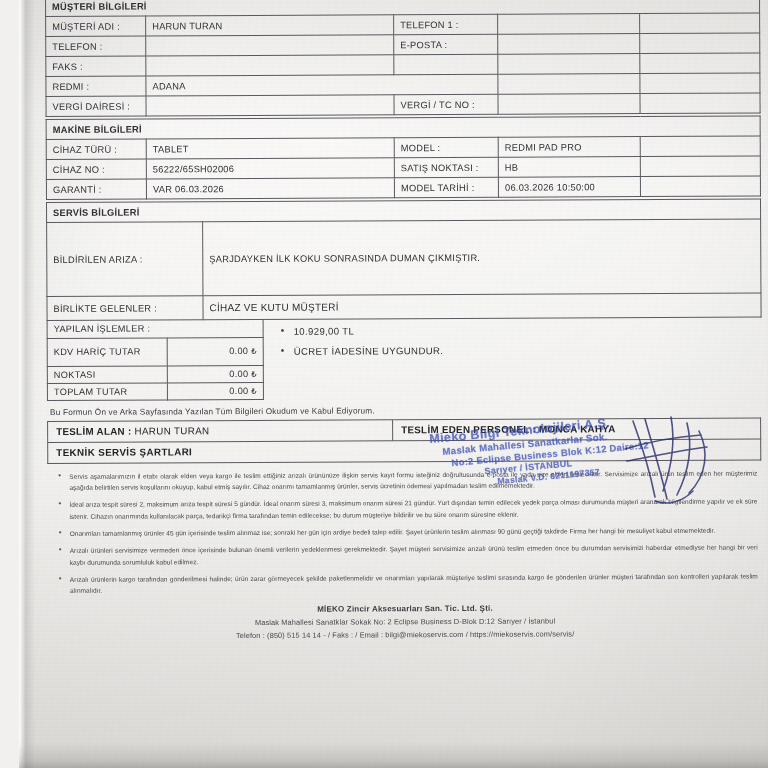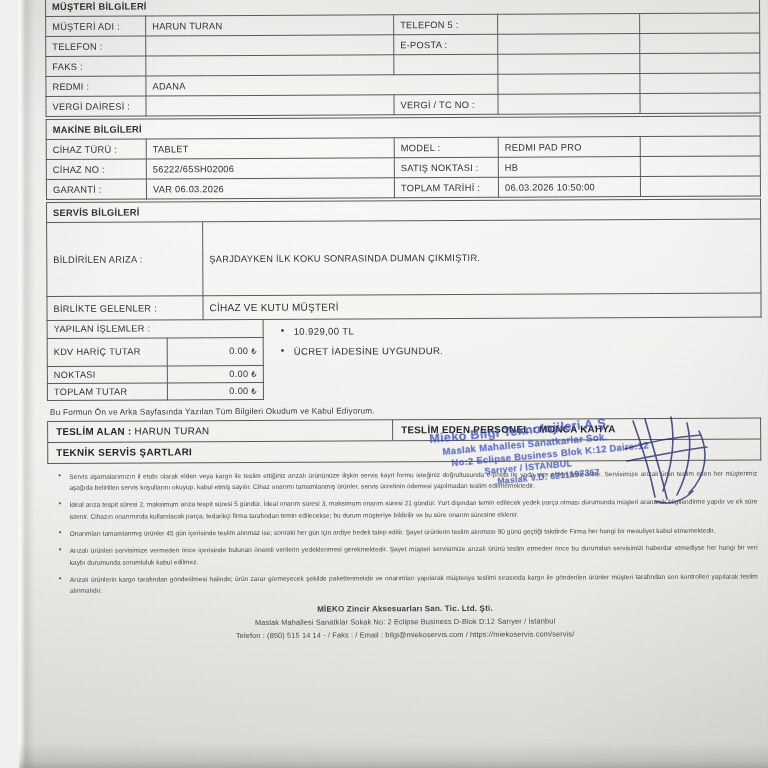--- a/index.html
+++ b/index.html
@@ -236,21 +236,21 @@
             <col style="width:142px">
             <col style="width:120px">
         </colgroup>
         <tbody>
             <tr>
           <td class="section-head" colspan="5">MÜŞTERİ BİLGİLERİ</td>
         </tr>
         <tr>
           <td class="lbl">MÜŞTERİ ADI :</td>
           <td class="val">HARUN TURAN</td>
-          <td class="lbl">TELEFON 5 :</td>
+          <td class="lbl">TELEFON 1 :</td>
           <td class="val"></td>
           <td></td>
         </tr>
         <tr>
           <td class="lbl">TELEFON :</td>
           <td class="val"></td>
           <td class="lbl">E-POSTA :</td>
           <td class="val"></td>
           <td></td>
         </tr>
@@ -301,21 +301,21 @@
         <tr>
           <td class="lbl">CİHAZ NO :</td>
           <td class="val">56222/65SH02006</td>
           <td class="lbl">SATIŞ NOKTASI :</td>
           <td class="val">HB</td>
           <td></td>
         </tr>
         <tr>
           <td class="lbl">GARANTİ :</td>
           <td class="val">VAR 06.03.2026</td>
-          <td class="lbl">TOPLAM TARİHİ :</td>
+          <td class="lbl">MODEL TARİHİ :</td>
           <td class="val">06.03.2026 10:50:00</td>
           <td></td>
         </tr>
       </tbody>
         </table>
     </div>
 
     <div class="blk">
       <table class="frm">
         <colgroup>

